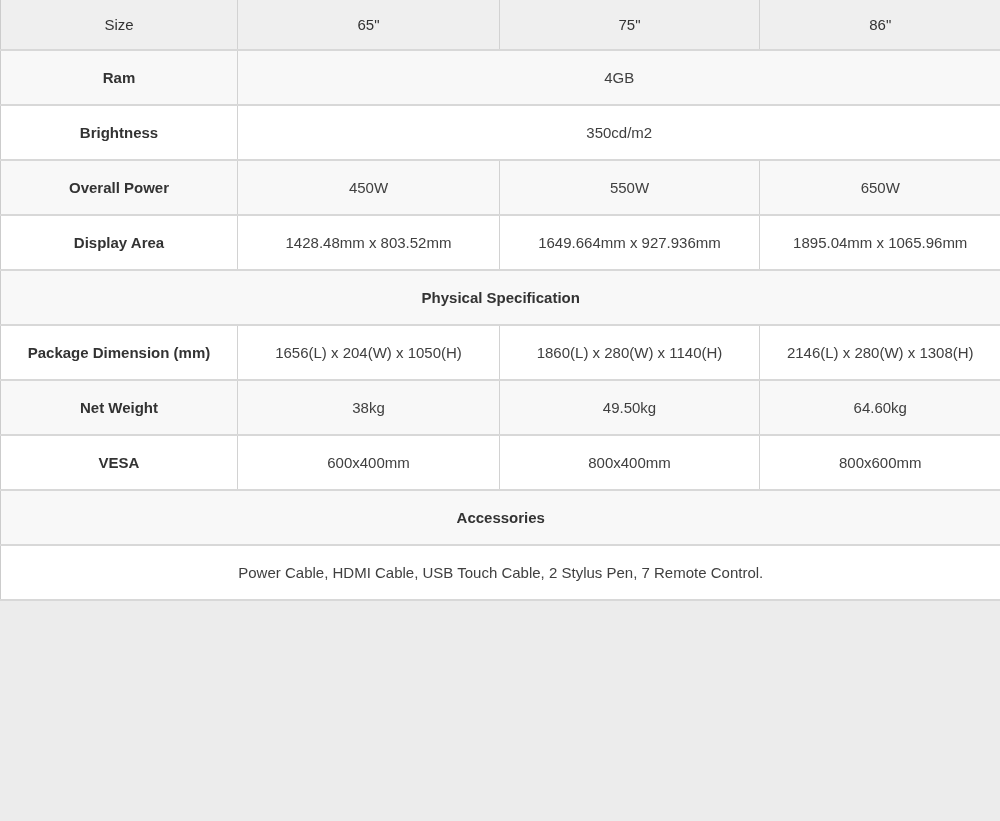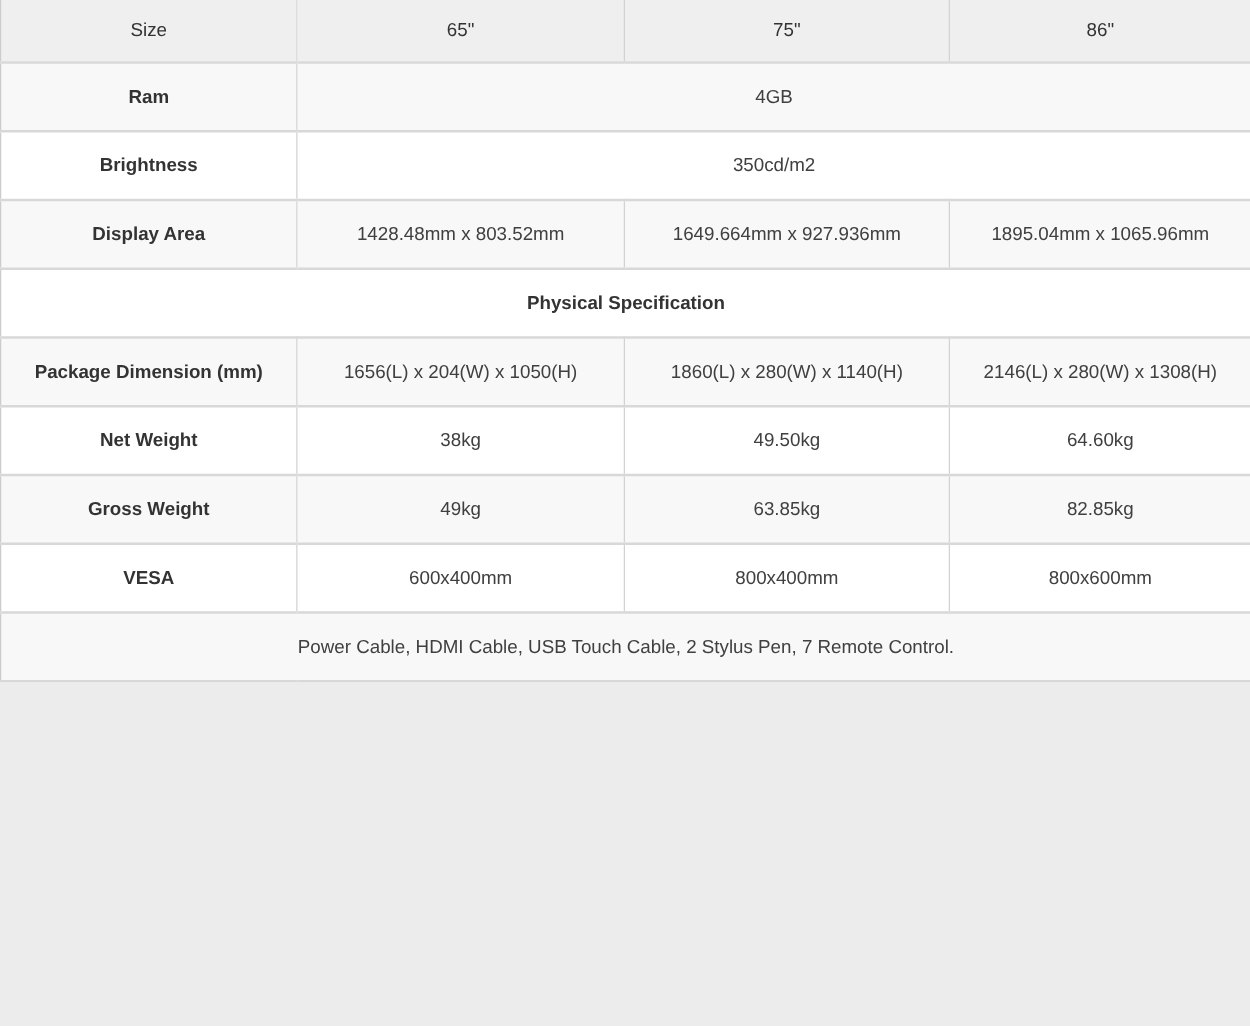--- a/index.html
+++ b/index.html
@@ -71,20 +71,26 @@
     <tbody>
       <tr>
         <td class="lbl">Ram</td>
         <td colspan="3">4GB</td>
       </tr>
       <tr>
         <td class="lbl">Brightness</td>
         <td colspan="3">350cd/m2</td>
       </tr>
       <tr>
+        <td class="lbl">Overall Power</td>
+        <td>450W</td>
+        <td>550W</td>
+        <td>650W</td>
+      </tr>
+      <tr>
         <td class="lbl">Display Area</td>
         <td>1428.48mm x 803.52mm</td>
         <td>1649.664mm x 927.936mm</td>
         <td>1895.04mm x 1065.96mm</td>
       </tr>
       <tr>
         <td class="section" colspan="4">Physical Specification</td>
       </tr>
       <tr>
         <td class="lbl">Package Dimension (mm)</td>
@@ -92,29 +98,26 @@
         <td>1860(L) x 280(W) x 1140(H)</td>
         <td>2146(L) x 280(W) x 1308(H)</td>
       </tr>
       <tr>
         <td class="lbl">Net Weight</td>
         <td>38kg</td>
         <td>49.50kg</td>
         <td>64.60kg</td>
       </tr>
       <tr>
-        <td class="lbl">Gross Weight</td>
-        <td>49kg</td>
-        <td>63.85kg</td>
-        <td>82.85kg</td>
-      </tr>
-      <tr>
         <td class="lbl">VESA</td>
         <td>600x400mm</td>
         <td>800x400mm</td>
         <td>800x600mm</td>
+      </tr>
+      <tr>
+        <td class="section" colspan="4">Accessories</td>
       </tr>
       <tr>
         <td class="full" colspan="4">Power Cable, HDMI Cable, USB Touch Cable, 2 Stylus Pen, 7 Remote Control.</td>
       </tr>
     </tbody>
   </table>
 </div>
 
 </body></html>

